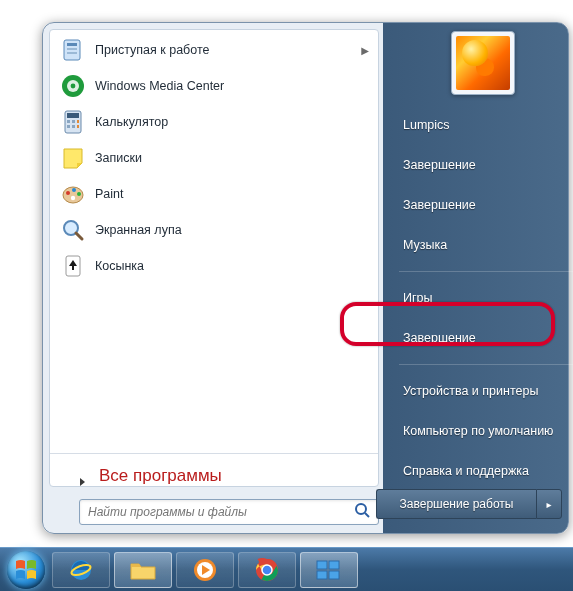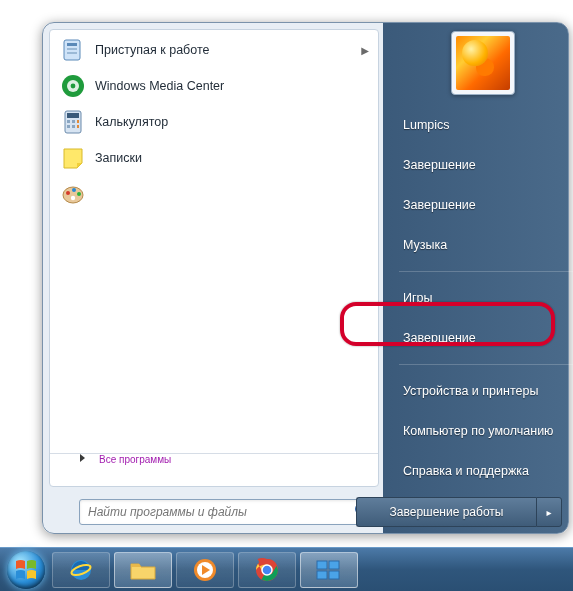--- a/index.html
+++ b/index.html
@@ -24,22 +24,22 @@
   display:flex; align-items:center; height:36px; padding:0 6px;
   border:1px solid transparent; border-radius:3px; font-size:12.5px; color:#1f2a36;
   cursor:default;
 }
 .prog-icon { width:28px; height:28px; margin-right:8px; display:flex; align-items:center; justify-content:center; }
 .prog-label { flex:1; }
 .prog-arrow { color:#6a6a6a; font-size:10px; }
 
 .divider { height:1px; background:#d6dde6; margin:4px 0 0 0; }
 .allprogs {
-  display:flex; align-items:flex-start; height:32px; padding:0 10px; font-size:10px;
-  color:#a21caf; cursor:default;
+  display:flex; align-items:flex-end; height:32px; padding:0 10px; font-size:17px;
+  color:#b91c1c; cursor:default;
 }
 .allprogs .tri { width:0;height:0;border-left:5px solid #3a3a3a;border-top:4px solid transparent;border-bottom:4px solid transparent;margin:0 14px 0 20px; }
 
 .searchbar {
   position:absolute; left:6px; bottom:6px; width:330px; height:30px;
   display:flex; align-items:center;padding-left:30px;
 }
 .searchbox {
   flex:1; height:26px; background:#fff;
   border:1px solid #8aa3bd; border-radius:3px; display:flex; align-items:center;
@@ -76,21 +76,21 @@
   width:100%; height:100%;
   background:linear-gradient(135deg,#ff8a00 0%,#ffcc33 30%,#ff6a00 60%,#c43d00 100%);
   border-radius:2px; position:relative; overflow:hidden;
 }
 .avatar::before { content:""; position:absolute; left:6px; top:4px; width:26px; height:26px;
   background:radial-gradient(circle at 35% 35%,#fff2a6,#ffb200 60%,#e57a00); border-radius:50% 50% 48% 46%;
   box-shadow:10px 14px 0 -4px #ff7a00;
 }
 
 .shutdown {
-  position:absolute; right:6px; bottom:6px; width:206px; height:30px;
+  position:absolute; right:6px; bottom:14px; width:186px; height:30px;
   display:flex;
 }
 .shutdown-main {
   flex:1; background:linear-gradient(#5f7d9b,#3f5c79);
   border:1px solid #2d4359; border-right:none;
   border-radius:3px 0 0 3px; color:#fff; font-size:12px;
   display:flex; align-items:center; justify-content:center;
   text-shadow:0 1px 1px rgba(0,0,0,.5);
 }
 .shutdown-arrow {
@@ -193,23 +193,43 @@
       <div class="prog-item">
         <span class="prog-icon">
           <svg width="26" height="26">
               <ellipse cx="13" cy="14" rx="10" ry="8" fill="#e8c89a" stroke="#b58a4a"></ellipse>
               <circle cx="8" cy="12" r="2" fill="#d43a2a"></circle>
               <circle cx="14" cy="9" r="2" fill="#2a8ad4"></circle>
               <circle cx="19" cy="13" r="2" fill="#2ab43a"></circle>
               <circle cx="13" cy="17" r="2.2" fill="#fff"></circle>
             </svg>
         </span>
-      </div>
-
-
+        <span class="prog-label">Paint</span>
+      </div>
+
+      <div class="prog-item">
+        <span class="prog-icon">
+          <svg width="26" height="26">
+              <circle cx="11" cy="11" r="7" fill="#d8ecff" stroke="#5a89b8" stroke-width="2"></circle>
+              <line x1="16" y1="16" x2="22" y2="22" stroke="#7a5a3a" stroke-width="3" stroke-linecap="round"></line>
+            </svg>
+        </span>
+        <span class="prog-label">Экранная лупа</span>
+      </div>
+
+      <div class="prog-item">
+        <span class="prog-icon">
+          <svg width="26" height="26">
+              <rect x="6" y="3" width="14" height="20" rx="2" fill="#fff" stroke="#9a9a9a"></rect>
+              <path d="M13 7 l4 6 h-8 z" fill="#1a1a1a"></path>
+              <rect x="12" y="12" width="2" height="5" fill="#1a1a1a"></rect>
+            </svg>
+        </span>
+        <span class="prog-label">Косынка</span>
+      </div>
 
     </div>
     <div class="divider"></div>
     <div class="allprogs">
       <span class="tri"></span>
       <span>Все программы</span>
     </div>
   </div>
 
   <div class="searchbar">

